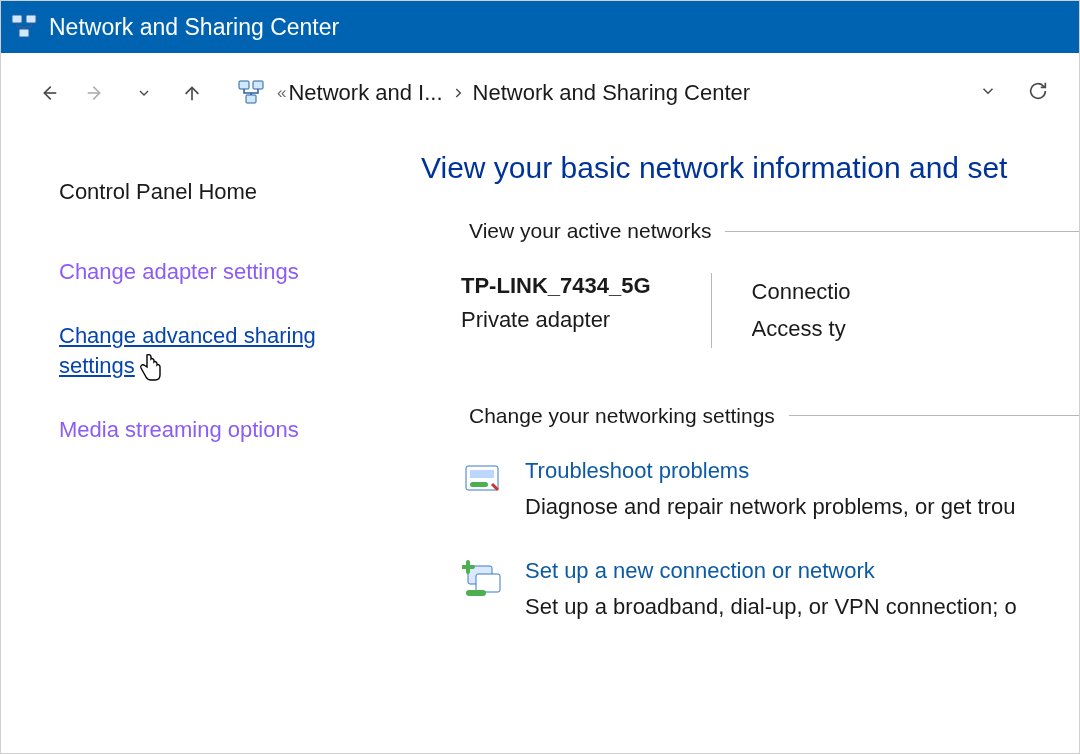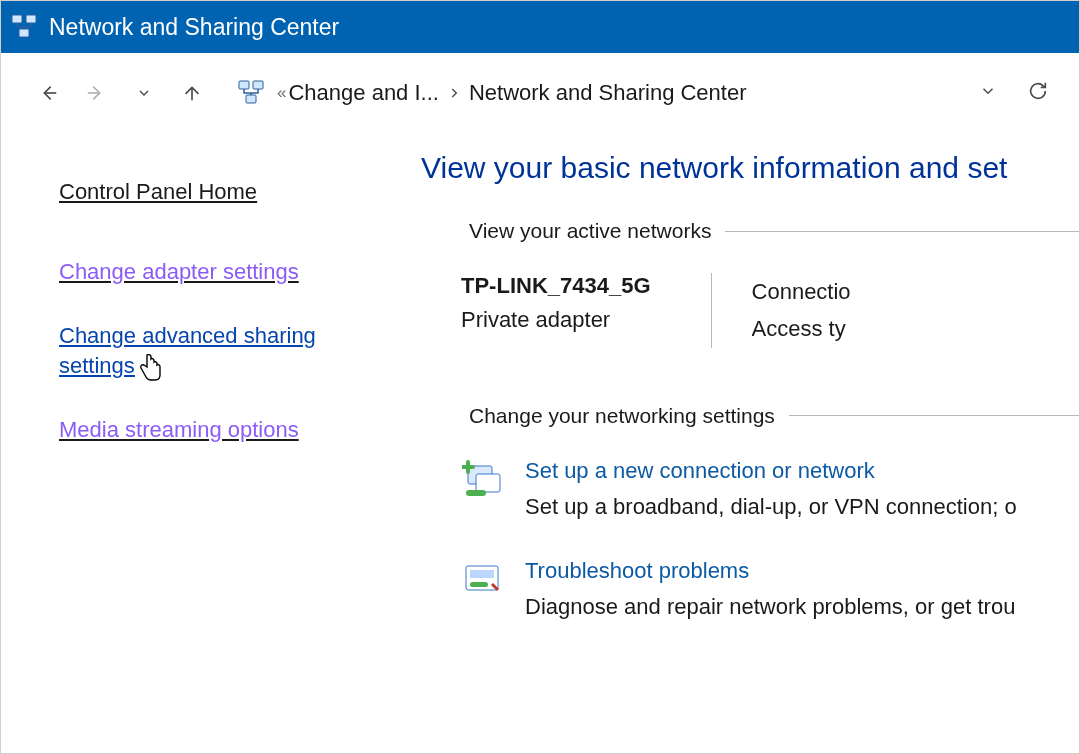--- a/index.html
+++ b/index.html
@@ -60,21 +60,20 @@
   .refresh svg { width:22px; height:22px; }
 
   
   .content {
     display:flex;
     height: calc(100% - 52px - 80px);
   }
   .sidebar {
     width: 420px;
     padding: 44px 30px 0 58px;
-    text-decoration: underline;
   }
   .sidebar .link, .sidebar .linkhover, .sidebar .home {
     font-size:22px;
     margin-bottom: 34px;
     line-height:1.35;
   }
   .sidebar .home { margin-bottom: 50px; color:#1a1a1a; }
   .sidebar .link { color:#8b5cf6; cursor:pointer; }
   .sidebar .linkhover {
     color:#0645ad;
@@ -182,21 +181,21 @@
   <div class="addressbar">
     <span class="addr-icon">
       <svg width="26" height="26" viewBox="0 0 26 26">
         <rect x="1" y="1" width="10" height="8" rx="1" fill="#cfe8ff" stroke="#2a5f9e"></rect>
         <rect x="15" y="1" width="10" height="8" rx="1" fill="#cfe8ff" stroke="#2a5f9e"></rect>
         <rect x="8" y="15" width="10" height="8" rx="1" fill="#cfe8ff" stroke="#2a5f9e"></rect>
         <path d="M6 9 v4 h14 v-4 M13 13 v2" stroke="#2a5f9e" stroke-width="1.5" fill="none"></path>
       </svg>
     </span>
     <span class="addr-sep dbl">«</span>
-    <span class="addr-item">Change and I...</span>
+    <span class="addr-item">Network and I...</span>
     <span class="addr-caret">
       <svg width="14" height="14" viewBox="0 0 24 24" fill="none" stroke="#4a4a4a" stroke-width="2.4">
           <path d="M9 5l7 7-7 7"></path>
         </svg>
     </span>
     <span class="addr-item">Network and Sharing Center</span>
 
     <div class="addr-tail">
       <span>
         <svg width="18" height="18" viewBox="0 0 24 24" fill="none" stroke="#4a4a4a" stroke-width="2">
@@ -250,41 +249,41 @@
     </div>
 
     <div class="section-head">
       <span>Change your networking settings</span>
       <div class="rule"></div>
     </div>
 
     <div class="setting-item">
       <span class="icon">
         <svg width="44" height="40" viewBox="0 0 44 40">
+          <rect x="4" y="6" width="32" height="24" rx="2" fill="#ffffff" stroke="#3a79c9"></rect>
+          <rect x="8" y="10" width="24" height="8" fill="#bcd7ff"></rect>
+          <rect x="8" y="22" width="18" height="5" rx="2.5" fill="#4caf50"></rect>
+          <path d="M30 24 l6 6" stroke="#c0392b" stroke-width="3"></path>
+        </svg>
+      </span>
+      <div class="txt">
+        <div class="link-title">Troubleshoot problems</div>
+        <div class="link-desc">Diagnose and repair network problems, or get trou</div>
+      </div>
+    </div>
+
+    <div class="setting-item">
+      <span class="icon">
+        <svg width="44" height="40" viewBox="0 0 44 40">
           <rect x="6" y="6" width="24" height="18" rx="2" fill="#dbe9ff" stroke="#3a79c9"></rect>
           <rect x="14" y="14" width="24" height="18" rx="2" fill="#ffffff" stroke="#3a79c9"></rect>
           <rect x="4" y="30" width="20" height="6" rx="3" fill="#4caf50"></rect>
           <path d="M6 2 v10 M1 7 h10" stroke="#4caf50" stroke-width="4" stroke-linecap="round"></path>
         </svg>
       </span>
       <div class="txt">
         <div class="link-title">Set up a new connection or network</div>
         <div class="link-desc">Set up a broadband, dial-up, or VPN connection; o</div>
       </div>
     </div>
 
-    <div class="setting-item">
-      <span class="icon">
-        <svg width="44" height="40" viewBox="0 0 44 40">
-          <rect x="4" y="6" width="32" height="24" rx="2" fill="#ffffff" stroke="#3a79c9"></rect>
-          <rect x="8" y="10" width="24" height="8" fill="#bcd7ff"></rect>
-          <rect x="8" y="22" width="18" height="5" rx="2.5" fill="#4caf50"></rect>
-          <path d="M30 24 l6 6" stroke="#c0392b" stroke-width="3"></path>
-        </svg>
-      </span>
-      <div class="txt">
-        <div class="link-title">Troubleshoot problems</div>
-        <div class="link-desc">Diagnose and repair network problems, or get trou</div>
-      </div>
-    </div>
-
   </div>
 </div>
 
 </body></html>

